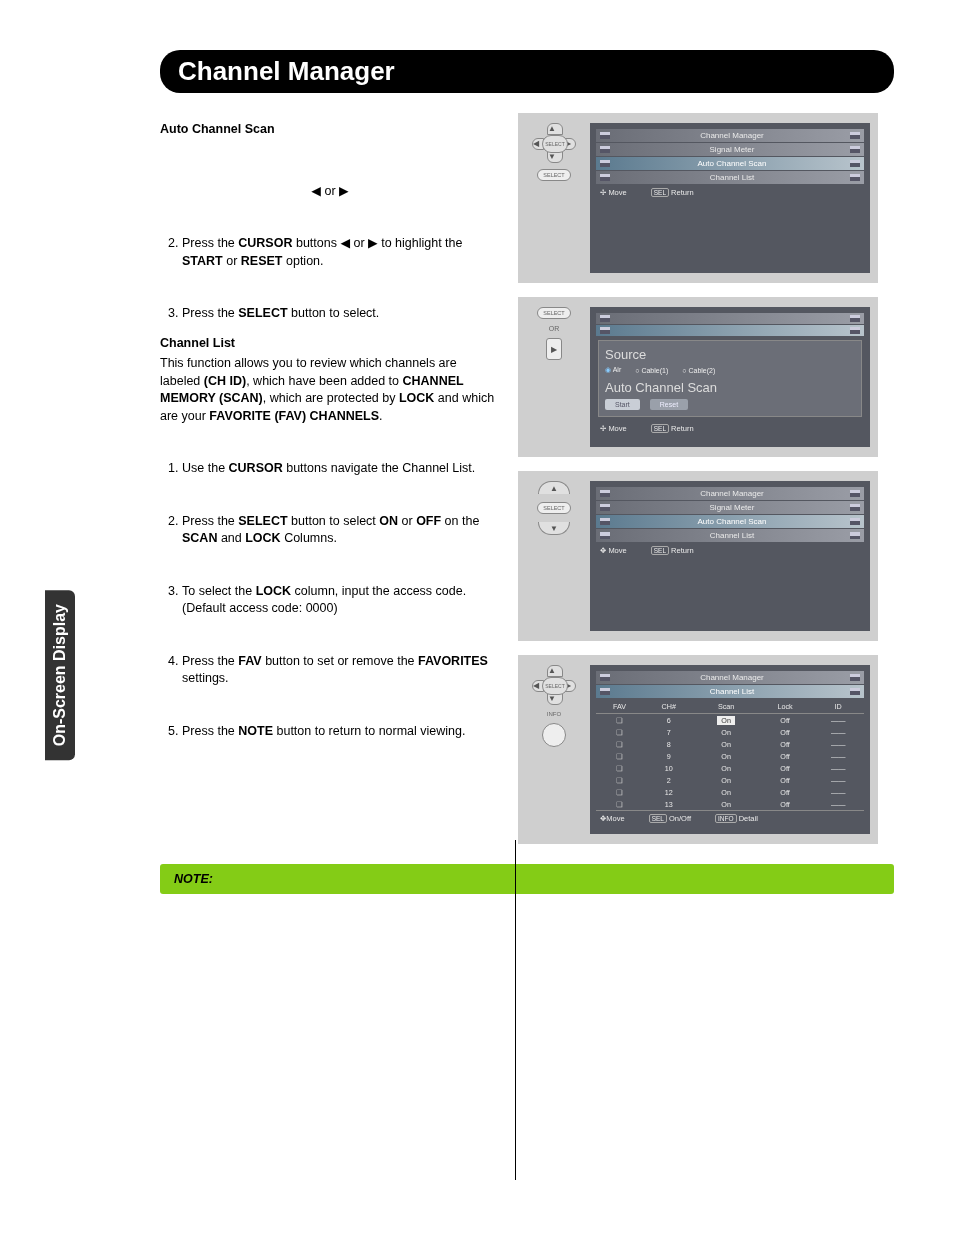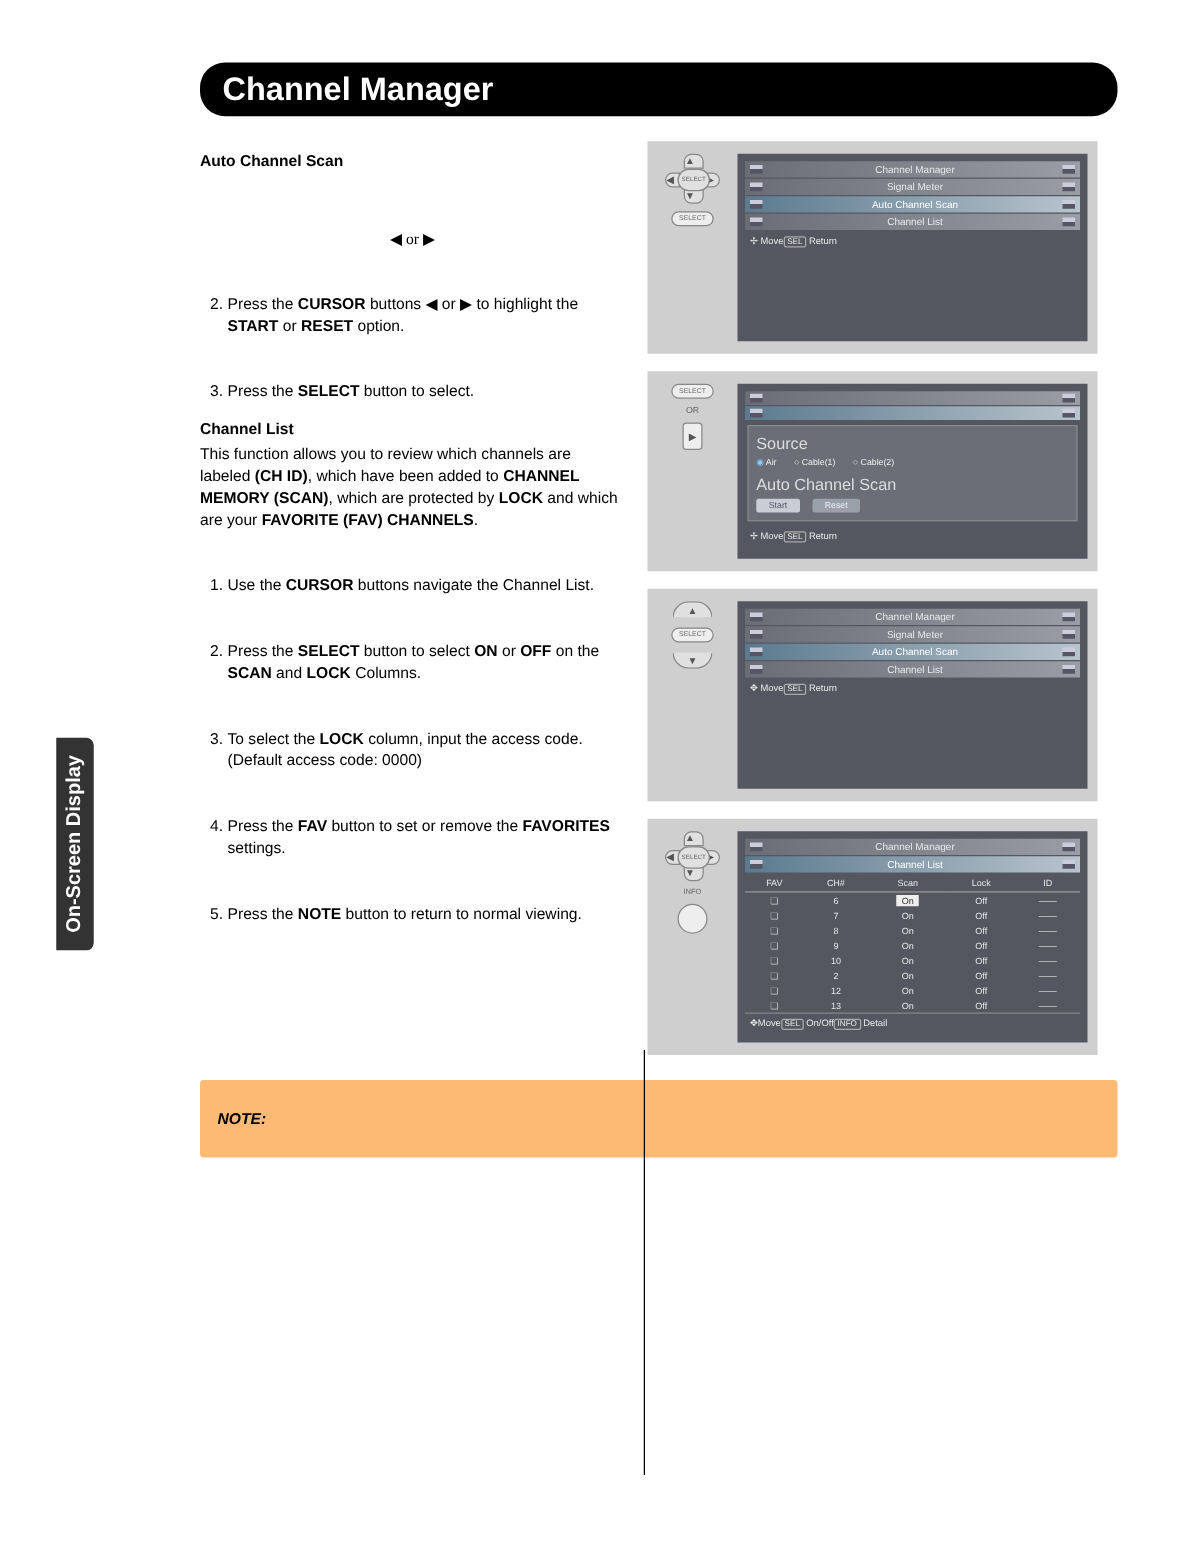--- a/index.html
+++ b/index.html
@@ -122,51 +122,51 @@
   .osd .hdr::before, .osd .row::before {
     content:""; display:inline-block; width:10px; height:7px;
     background: linear-gradient(to bottom,#ccd 0 50%,#556 50% 100%);
     margin-right:4px;
   }
   .osd .hdr::after, .osd .row::after {
     content:""; display:inline-block; width:10px; height:7px;
     background: linear-gradient(to bottom,#ccd 0 50%,#556 50% 100%);
   }
   .osd .row.hl { background: linear-gradient(to right, #5b7a8f, #b8c4cc); color:#fff; }
-  .osd .footer { font-size: 7.5px; padding: 3px 4px; display:flex; gap:0;}
+  .osd .footer { font-size: 7.5px; padding: 3px 4px; display:flex; gap:24px;}
   .osd .footer .k { border:1px solid #aaa; padding:0 2px; border-radius:2px; font-size:6.5px;}
   .osd2-inner {
     border: 1px solid #888; padding: 6px; margin: 4px 2px; font-size: 7.5px;
     background: #6b6e77;
   }
   .osd2-inner .lbl { font-size:13px; color:#ddd; margin-bottom:4px;}
   .radios { display:flex; gap:14px; align-items:center; color:#eee; font-size:7px; margin-bottom:6px;}
   .radios span::before{content:"○ "; }
   .radios span.sel::before{content:"◉ "; color:#8cf;}
   .btnrow { display:flex; gap:10px; }
   .minibtn { background:#9aa0aa; color:#eef; border-radius:2px; padding:2px 10px; font-size:7px;}
   .minibtn.hl { background:#c9ced6; color:#556;}
   .ch-table { width:100%; font-size:7.2px; color:#e8e8e8; margin-top:2px; border-collapse:collapse;}
   .ch-table th { font-weight:normal; text-align:center; padding:2px 0; border-bottom:1px solid #888;}
   .ch-table td { text-align:center; padding:1.5px 0;}
   .ch-table td.fav::before{ content:"❏"; color:#ccc;}
   .ch-table td.scan { }
   .ch-table tr.topscan td.scan span { background:#eee; color:#333; padding:0 4px; }
   .note-box {
-    background:#fdba74;
+    background:#84cc16;
     margin: 20px 0 0 90px;
-    padding: 24px 14px;
+    padding: 8px 14px;
     font-size: 12.5px;
     font-weight: 900;
     font-style: italic;
     border-radius: 3px;
   }
   .divider { position:absolute; left:515px; top: 840px; height: 340px; width:1px; background:#000; }
   .bold { font-weight: 900; }
-  .arrow { font-family: Liberation Serif, serif; margin-top: 44px; }
+  .arrow { font-family: Liberation Sans, sans-serif; margin-top: 44px; }
 </style>
 </head>
 <body>
 
 <div class="page">
   <div class="title-bar">Channel Manager</div>
 
   <div class="side-tab">On-Screen Display</div>
 
   <div class="cols">

